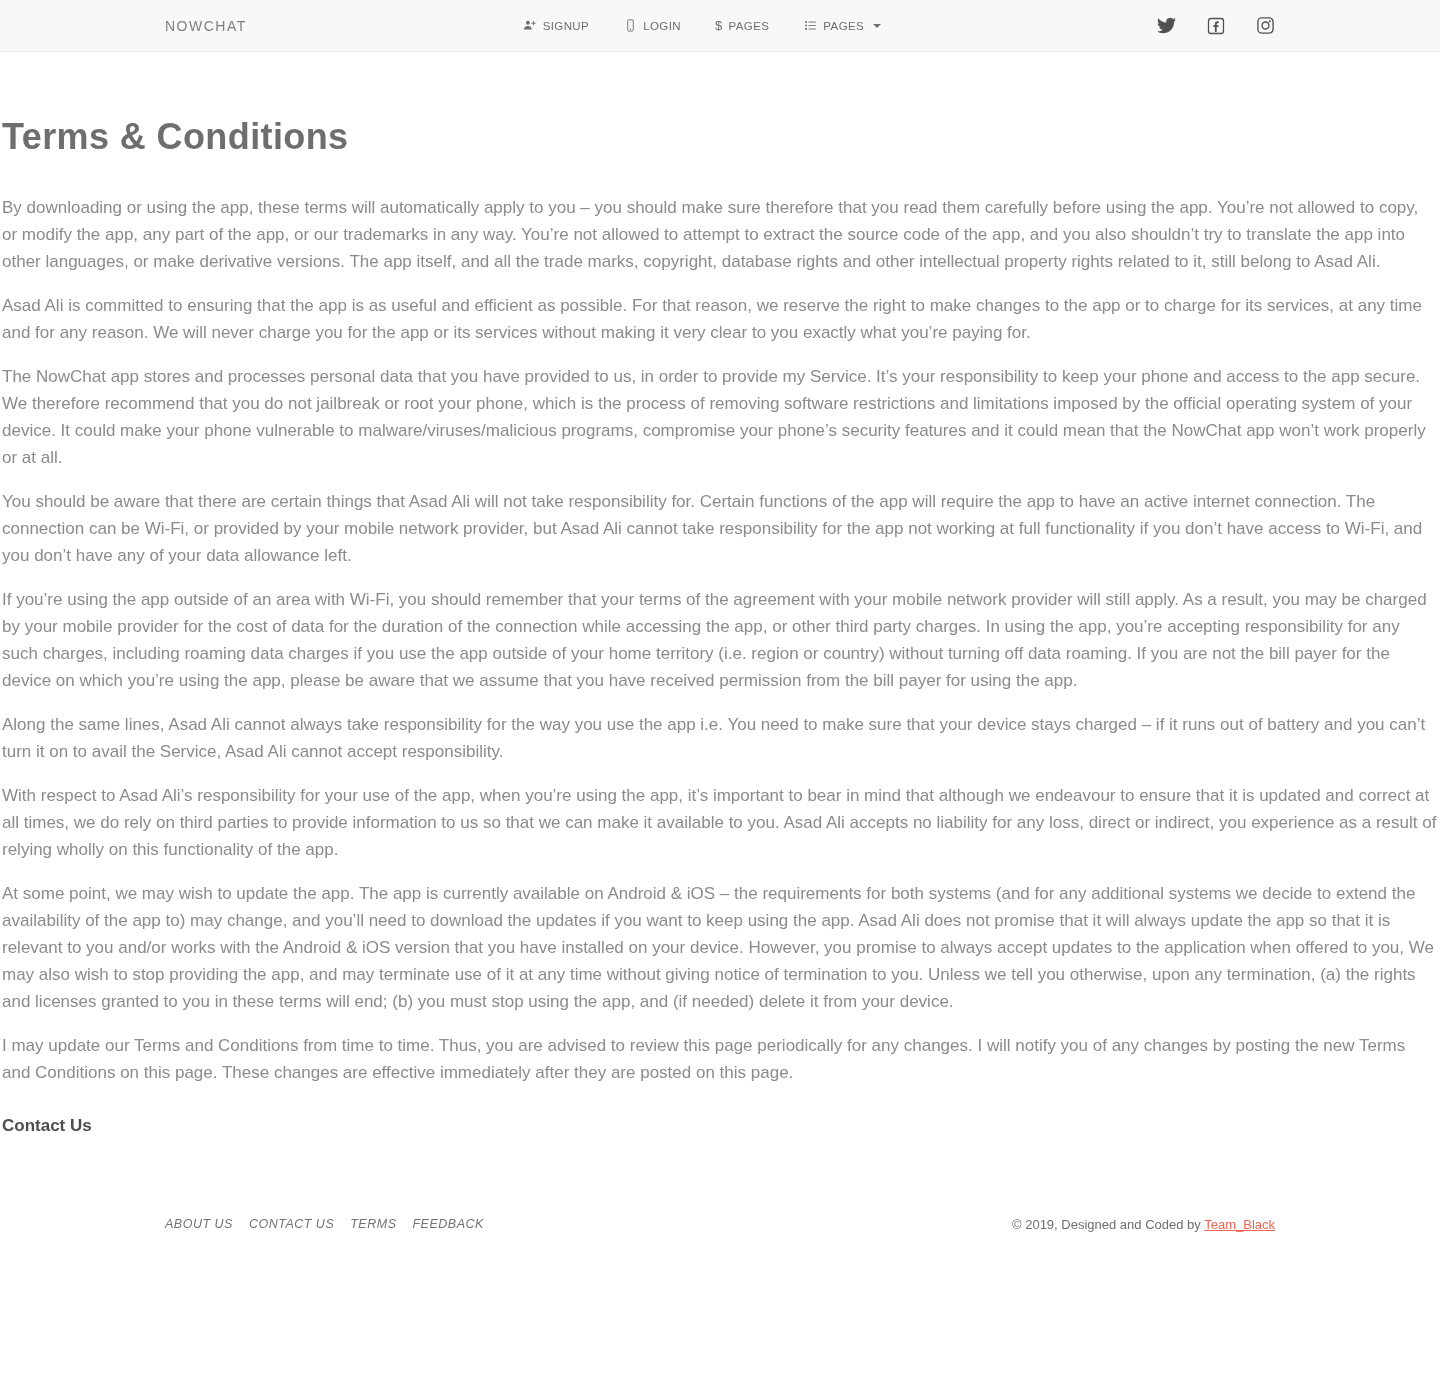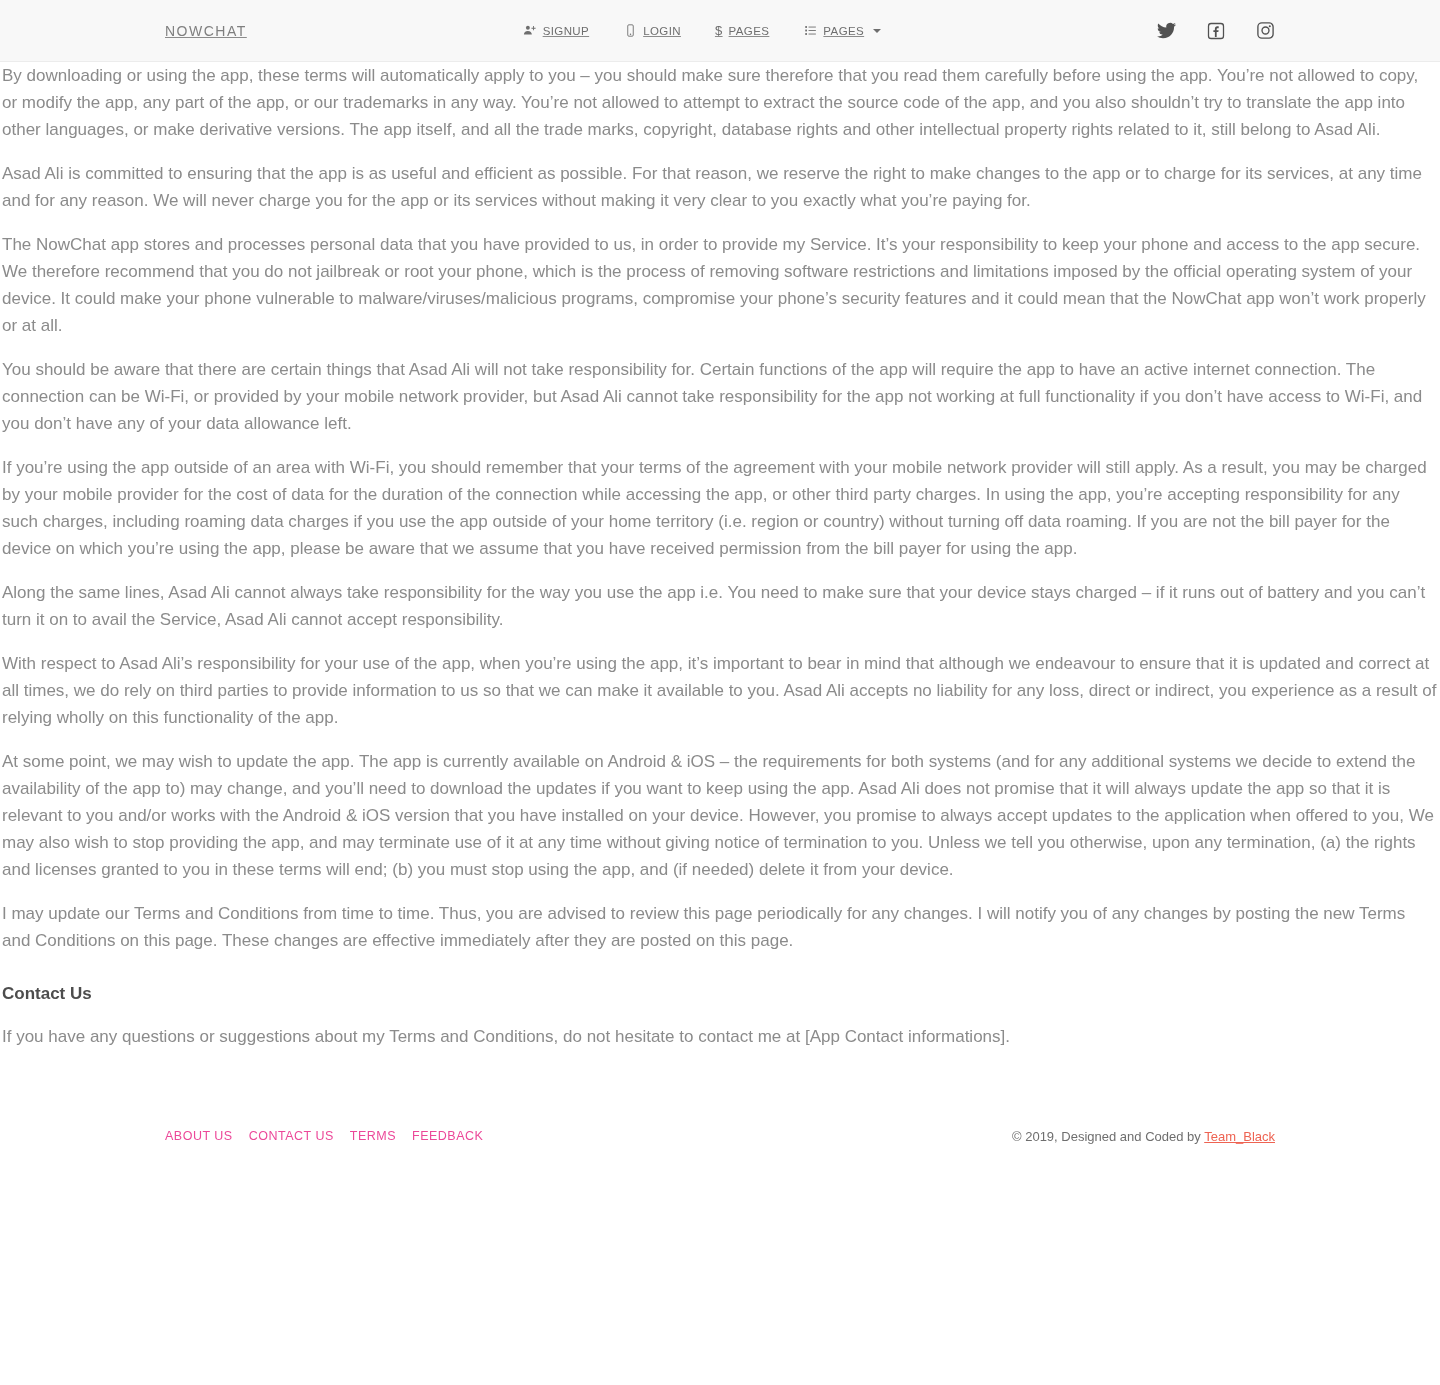--- a/index.html
+++ b/index.html
@@ -1,42 +1,42 @@
 <!DOCTYPE html>
 <html><head>
 <meta charset="utf-8">
 <style>
   * { margin:0; padding:0; box-sizing:border-box; }
   html,body { background:#ffffff; }
   body { font-family:"Liberation Sans", sans-serif; color:#8b8b8b; width:1440px; }
   a { text-decoration:none; color:inherit; cursor:pointer; }
 
   
-  .navbar { background:#f8f8f8; border-bottom:1px solid #ececec; height:62px;text-decoration:underline; }
+  .navbar { background:#f8f8f8; border-bottom:1px solid #ececec; height:52px; }
   .nav-inner { max-width:1140px; margin:0 auto; padding:0 15px; height:100%; display:flex; align-items:center; }
   .brand { font-size:14px; letter-spacing:1.5px; color:#7f7f7f; font-weight:400; }
   .nav-links { display:flex; align-items:center; gap:34px; margin:16px auto; }
   .nav-link { display:flex; align-items:center; gap:6px; font-size:11.5px; letter-spacing:.4px; color:#6e6e6e; }
   .nav-link .ico { display:inline-flex; align-items:center; justify-content:center; color:#6e6e6e; width:14px; height:14px; }
   .nav-link .ico.dollar { font-size:13px; font-weight:400; width:auto; }
   .caret { display:inline-block; width:0; height:0; border-left:4px solid transparent; border-right:4px solid transparent; border-top:4px solid #6e6e6e; margin-left:3px; }
   .socials { display:flex; align-items:center; gap:31px; }
   .social-link { color:#515151; display:inline-flex; }
 
   
   main { padding:0 2px 42px; }
   h1.page-title { font-size:36px; font-weight:600; color:#6e6e6e; margin:64px 0 36px; letter-spacing:.4px; }
   main p { font-size:17px; line-height:27px; color:#8b8b8b; margin:0 0 17px; }
   h2.section-heading { font-size:17px; line-height:27px; font-weight:700; color:#4d4d4d; margin:26px 0 16px; }
 
   
   .footer { padding:16px 0 30px; }
   .footer-inner { max-width:1140px; margin:0 auto; padding:0 15px; display:flex; align-items:center; justify-content:space-between; }
   .footer-links { display:flex; align-items:center; gap:16px; }
-  .footer-link { font-size:12.5px; letter-spacing:.5px; color:#ec4899; padding:4px 0; }
+  .footer-link { font-size:12.5px; letter-spacing:.5px; color:#737373; padding:4px 0;font-style:italic; }
   .copyright { font-size:13px; color:#6e6e6e; }
   .copyright .team { color:#ee6352;text-decoration:underline; }
 </style>
 </head>
 <body>
 
 <header class="navbar">
   <div class="nav-inner">
     <a class="brand">NOWCHAT</a>
 
@@ -100,34 +100,34 @@
           <rect x="2.4" y="2.4" width="19.2" height="19.2" rx="5" fill="none" stroke="currentColor" stroke-width="1.7"></rect>
           <circle cx="12" cy="12" r="4.4" fill="none" stroke="currentColor" stroke-width="1.7"></circle>
           <circle cx="17.4" cy="6.6" r="1.3" fill="currentColor"></circle>
         </svg>
       </a>
     </div>
   </div>
 </header>
 
 <main>
+  <h1 class="page-title">Terms &amp; Conditions</h1>
 
   <p>By downloading or using the app, these terms will automatically apply to you – you should make sure therefore that you read them carefully before using the app. You’re not allowed to copy, or modify the app, any part of the app, or our trademarks in any way. You’re not allowed to attempt to extract the source code of the app, and you also shouldn’t try to translate the app into other languages, or make derivative versions. The app itself, and all the trade marks, copyright, database rights and other intellectual property rights related to it, still belong to Asad Ali.</p>
   <p>Asad Ali is committed to ensuring that the app is as useful and efficient as possible. For that reason, we reserve the right to make changes to the app or to charge for its services, at any time and for any reason. We will never charge you for the app or its services without making it very clear to you exactly what you’re paying for.</p>
   <p>The NowChat app stores and processes personal data that you have provided to us, in order to provide my Service. It’s your responsibility to keep your phone and access to the app secure. We therefore recommend that you do not jailbreak or root your phone, which is the process of removing software restrictions and limitations imposed by the official operating system of your device. It could make your phone vulnerable to malware/viruses/malicious programs, compromise your phone’s security features and it could mean that the NowChat app won’t work properly or at all.</p>
   <p>You should be aware that there are certain things that Asad Ali will not take responsibility for. Certain functions of the app will require the app to have an active internet connection. The connection can be Wi-Fi, or provided by your mobile network provider, but Asad Ali cannot take responsibility for the app not working at full functionality if you don’t have access to Wi-Fi, and you don’t have any of your data allowance left.</p>
   <p>If you’re using the app outside of an area with Wi-Fi, you should remember that your terms of the agreement with your mobile network provider will still apply. As a result, you may be charged by your mobile provider for the cost of data for the duration of the connection while accessing the app, or other third party charges. In using the app, you’re accepting responsibility for any such charges, including roaming data charges if you use the app outside of your home territory (i.e. region or country) without turning off data roaming. If you are not the bill payer for the device on which you’re using the app, please be aware that we assume that you have received permission from the bill payer for using the app.</p>
   <p>Along the same lines, Asad Ali cannot always take responsibility for the way you use the app i.e. You need to make sure that your device stays charged – if it runs out of battery and you can’t turn it on to avail the Service, Asad Ali cannot accept responsibility.</p>
   <p>With respect to Asad Ali’s responsibility for your use of the app, when you’re using the app, it’s important to bear in mind that although we endeavour to ensure that it is updated and correct at all times, we do rely on third parties to provide information to us so that we can make it available to you. Asad Ali accepts no liability for any loss, direct or indirect, you experience as a result of relying wholly on this functionality of the app.</p>
   <p>At some point, we may wish to update the app. The app is currently available on Android &amp; iOS – the requirements for both systems (and for any additional systems we decide to extend the availability of the app to) may change, and you’ll need to download the updates if you want to keep using the app. Asad Ali does not promise that it will always update the app so that it is relevant to you and/or works with the Android &amp; iOS version that you have installed on your device. However, you promise to always accept updates to the application when offered to you, We may also wish to stop providing the app, and may terminate use of it at any time without giving notice of termination to you. Unless we tell you otherwise, upon any termination, (a) the rights and licenses granted to you in these terms will end; (b) you must stop using the app, and (if needed) delete it from your device.</p>
 
   <p>I may update our Terms and Conditions from time to time. Thus, you are advised to review this page periodically for any changes. I will notify you of any changes by posting the new Terms and Conditions on this page. These changes are effective immediately after they are posted on this page.</p>
 
   <h2 class="section-heading">Contact Us</h2>
-  <p>If you have any questions or suggestions about my Terms and Conditions, do not hesitate to contact me at [App Contact informations].</p>
 </main>
 
 <footer class="footer">
   <div class="footer-inner">
     <nav class="footer-links">
       <a class="footer-link">ABOUT US</a>
       <a class="footer-link">CONTACT US</a>
       <a class="footer-link">TERMS</a>
       <a class="footer-link">FEEDBACK</a>
     </nav>

